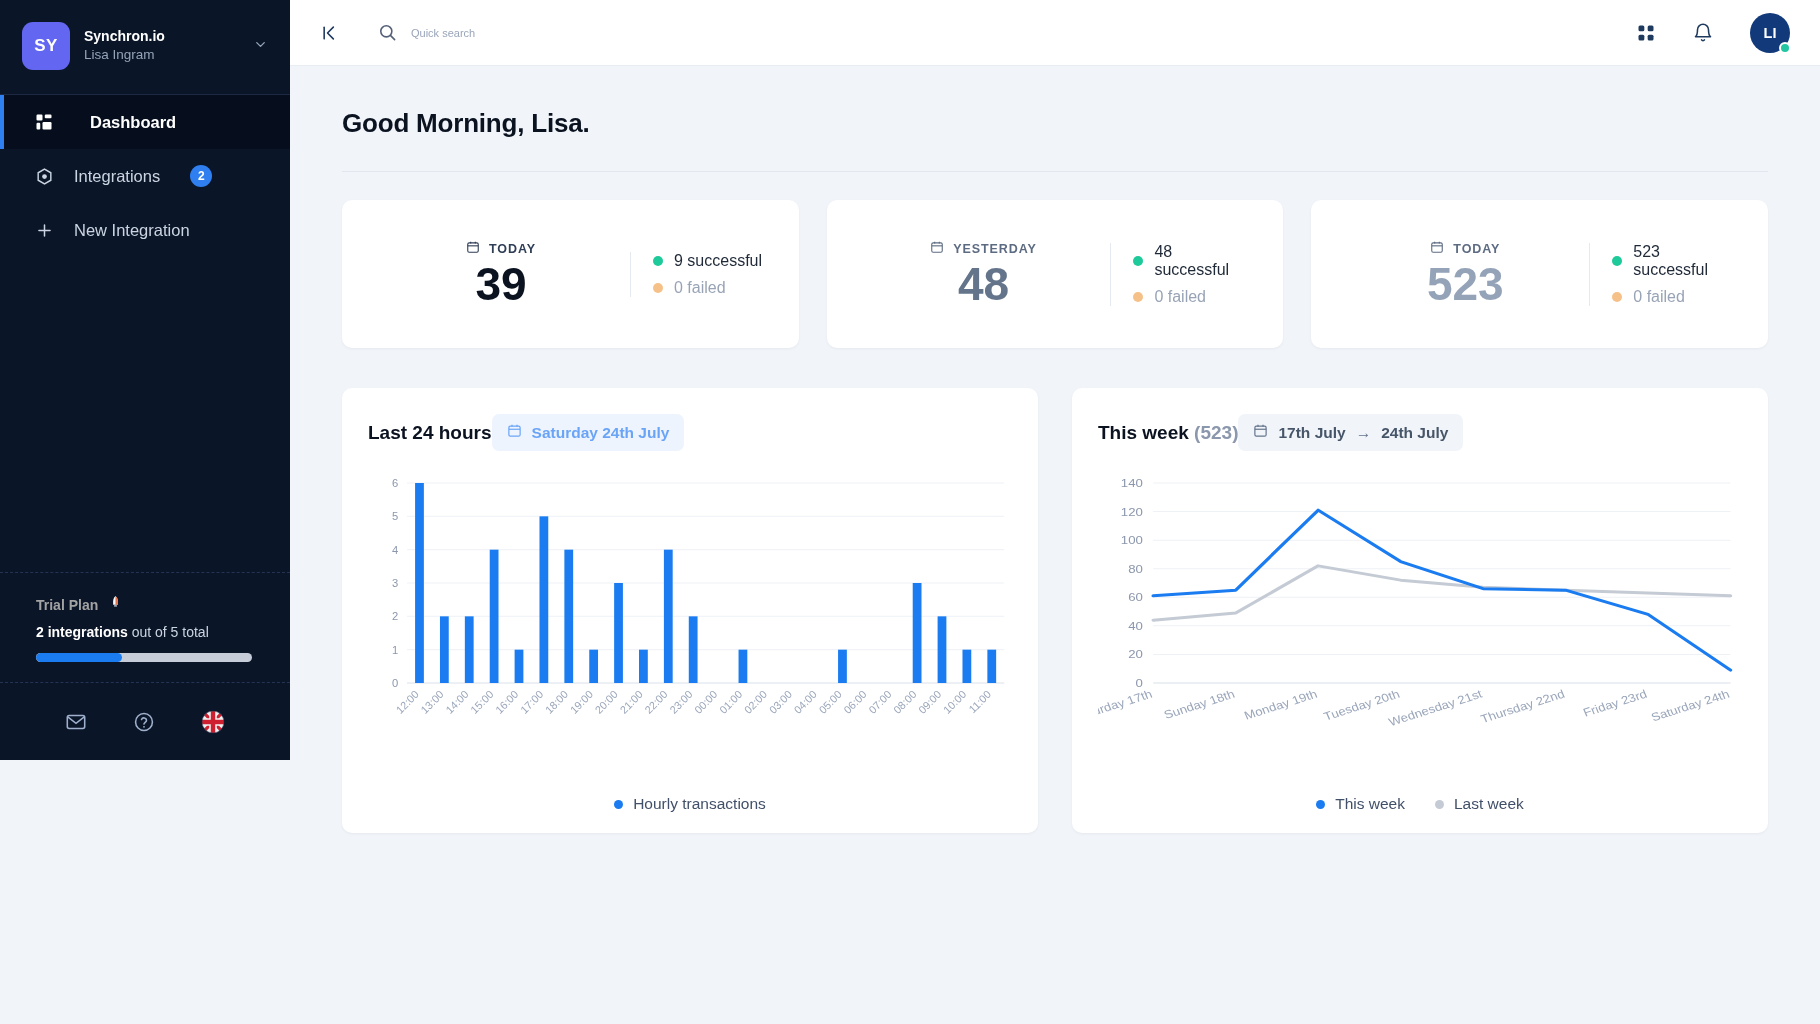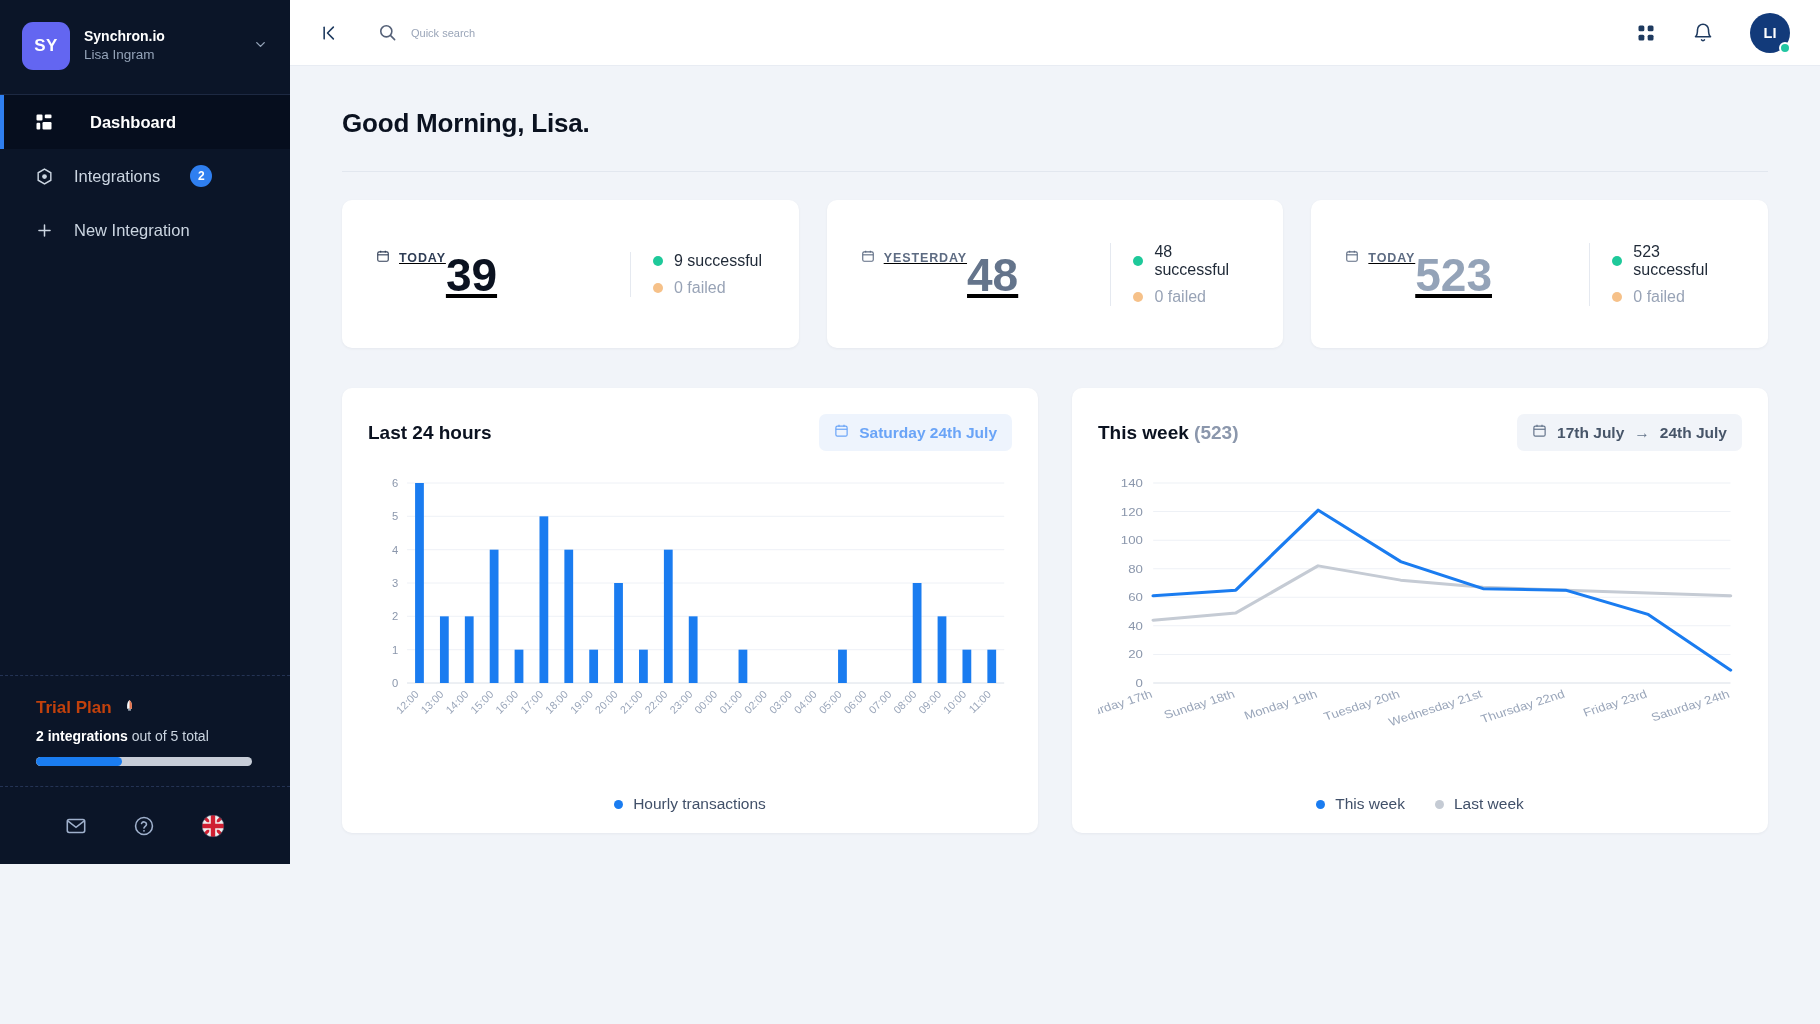--- a/index.html
+++ b/index.html
@@ -6,21 +6,21 @@
   html, body {
     width: 1820px; height: 1024px;
     font-family: "Liberation Sans", sans-serif;
     background: #f1f4f9;
     overflow: hidden;
   }
   .app { display: flex; width: 1820px; height: 1024px; }
 
   
   .sidebar {
-    width: 290px; height: 864px;
+    width: 290px; height: 760px;
     background: #0b1528;
     display: flex; flex-direction: column;
     flex-shrink: 0;
     position: relative;
   }
   .brand {
     display: flex; align-items: center;
     padding: 22px 20px 24px 22px;
     gap: 14px;
   }
@@ -63,21 +63,21 @@
     margin-left: 10px; padding: 0 6px;
   }
 
   .side-spacer { flex: 1; }
 
   .trial {
     border-top: 1px dashed #243354;
     padding: 22px 24px 20px 36px;
   }
   .trial-head { display: flex; align-items: center; gap: 10px; }
-  .trial-title { color: #c2410c; font-size: 17px; font-weight: 700; }
+  .trial-title { color: #a3a3a3; font-size: 14px; font-weight: 700; }
   .trial-sub { color: #cbd5e1; font-size: 14px; margin-top: 10px; }
   .trial-sub b { color: #fff; font-weight: 700; }
   .bar-track {
     margin-top: 13px; height: 9px; border-radius: 5px;
     background: #c7cdd8; width: 216px; overflow: hidden;
   }
   .bar-fill { height: 100%; background: #1a7cf0; border-radius: 5px; }
 
   .foot {
     border-top: 1px dashed #243354;
@@ -124,21 +124,21 @@
   .greet-s { font-size: 20px; font-weight: 600; color: #8b97ac; margin-top: 14px; }
   .hr { height: 1px; background: #e2e7ef; margin: 32px 0 28px 0; }
 
   
   .stats { display: flex; gap: 28px; }
   .stat-card {
     flex: 1; background: #fff; border-radius: 10px;
     height: 148px; display: flex; align-items: center;
     padding: 0 34px; box-shadow: 0 1px 3px rgba(16,24,40,.05);
   }
-  .stat-left { display: flex; flex-direction: row; align-items: flex-start; width: 250px; text-decoration: underline; }
+  .stat-left { display: flex; flex-direction: column; align-items: center; width: 250px; }
   .stat-label-row { display: flex; align-items: center; gap: 9px; }
   .stat-label {
     font-size: 12.5px; font-weight: 700; letter-spacing: .9px;
     color: #2f3d55;
   }
   .stat-label.muted { color: #5d6b82; }
   .stat-num { font-size: 46px; font-weight: 700; line-height: 1.05; margin-top: 2px; }
   .stat-right {
     border-left: 1px solid #e5e9f0;
     padding-left: 22px; margin-left: 4px;
@@ -150,21 +150,21 @@
   .fail-txt { color: #98a3b6; }
 
   
   .charts { display: flex; gap: 34px; margin-top: 40px; }
   .chart-card {
     flex: 1; background: #fff; border-radius: 10px;
     box-shadow: 0 1px 3px rgba(16,24,40,.05);
     padding: 26px 26px 20px 26px;
     min-width: 0;
   }
-  .chart-head { display: flex; align-items: center; justify-content: space-between; }
+  .chart-head { display: flex; align-items: center; justify-content: flex-start; }
   .chart-title { font-size: 19px; font-weight: 700; color: #0b1220; }
   .chart-title .cnt { color: #8b97ac; font-weight: 700; }
   .pill {
     background: #eef4fd; color: #6aa4f7;
     border-radius: 7px; padding: 9px 15px;
     font-size: 15.5px; font-weight: 600;
     display: flex; align-items: center; gap: 10px;
     cursor: pointer; white-space: nowrap;
   }
   .pill.gray { background: #f1f4f9; color: #475569; }

